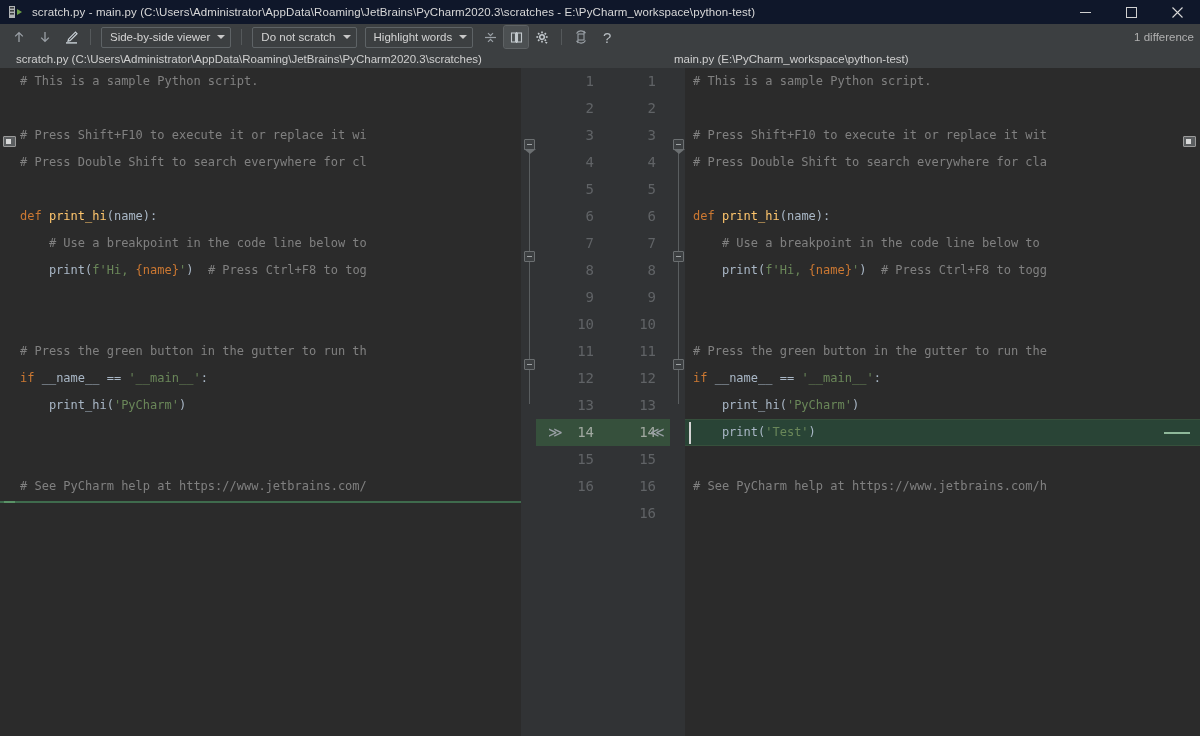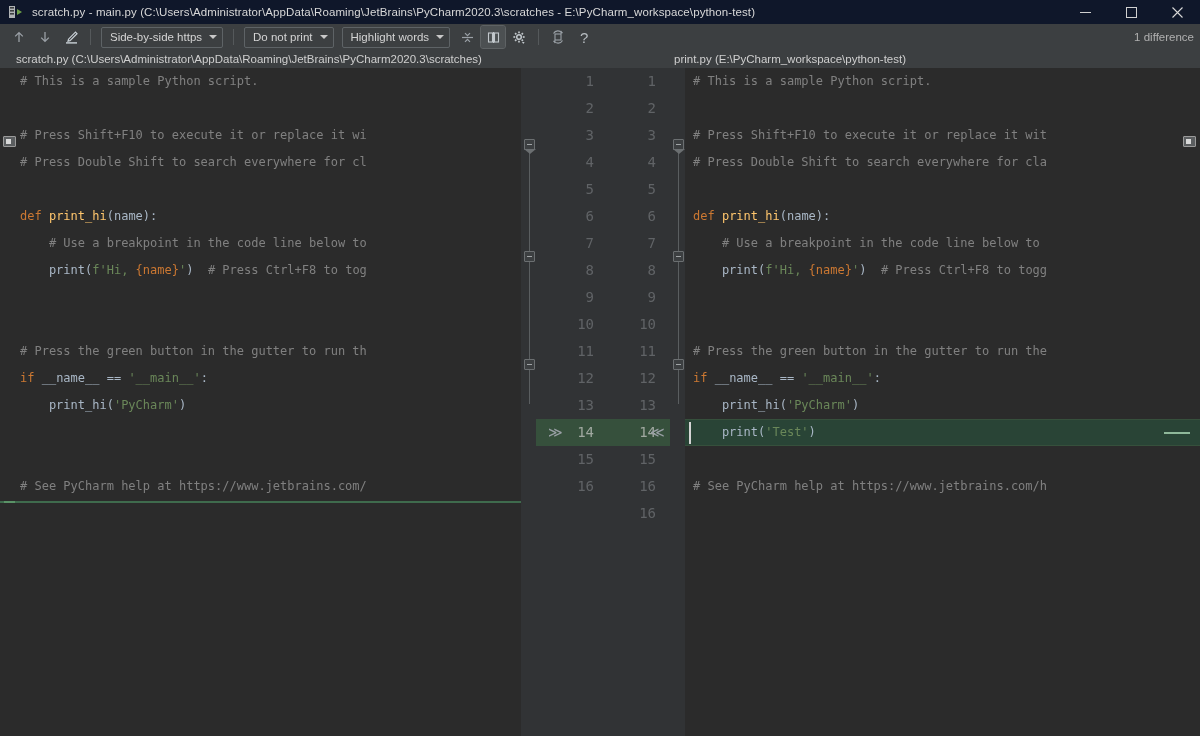--- a/index.html
+++ b/index.html
@@ -209,26 +209,26 @@
         </svg>
     </div>
     <div class="tb-icon">
       <svg width="15" height="15" viewBox="0 0 15 15">
         <path d="M11.5 2.2 L13 3.7 L6 10.7 L4 11.2 L4.5 9.2 Z" fill="none" stroke="#c9d0d6" stroke-width="1.2"></path>
         <rect x="2" y="12.2" width="11" height="1.4" fill="#c9d0d6"></rect>
       </svg>
     </div>
     <div class="tb-sep"></div>
     <div class="combo">
-      <span>Side-by-side https</span>
+      <span>Side-by-side viewer</span>
       <span class="caret"></span>
     </div>
     <div class="tb-sep"></div>
     <div class="combo">
-      <span>Do not print</span>
+      <span>Do not scratch</span>
       <span class="caret"></span>
     </div>
     <div class="combo">
       <span>Highlight words</span>
       <span class="caret"></span>
     </div>
     <div class="tb-icon">
       <svg width="15" height="15" viewBox="0 0 15 15">
         <path d="M2 7.5 L13 7.5" stroke="#9aa0a6" stroke-width="1.2"></path>
         <path d="M5 3.2 L7.5 5.7 L10 3.2" stroke="#9aa0a6" stroke-width="1.2" fill="none"></path>
@@ -270,21 +270,21 @@
     </div>
     <div class="tb-icon">
       <span style="font-size:15px;color:#b6bcc0;">?</span>
     </div>
     <div class="diffcount">1 difference</div>
   </div>
 
   <div class="pathbar">
     <div class="left-path">scratch.py (C:\Users\Administrator\AppData\Roaming\JetBrains\PyCharm2020.3\scratches)</div>
     <div class="mid-path"></div>
-    <div class="right-path">print.py (E:\PyCharm_workspace\python-test)</div>
+    <div class="right-path">main.py (E:\PyCharm_workspace\python-test)</div>
   </div>
 
   <div class="diffbody">
 
     <div class="pane left">
       <div class="code" id="left-code"><div class="ln"><span class="cmt"># This is a sample Python script.</span></div><div class="ln">&nbsp;</div><div class="ln"><span class="cmt"># Press Shift+F10 to execute it or replace it wi</span></div><div class="ln"><span class="cmt"># Press Double Shift to search everywhere for cl</span></div><div class="ln">&nbsp;</div><div class="ln"><span class="kw">def </span><span class="fn">print_hi</span><span class="txt">(name):</span></div><div class="ln"><span class="cmt">    # Use a breakpoint in the code line below to</span></div><div class="ln"><span class="txt">    print(</span><span class="str">f'Hi, </span><span class="brace">{name}</span><span class="str">'</span><span class="txt">)  </span><span class="cmt"># Press Ctrl+F8 to tog</span></div><div class="ln">&nbsp;</div><div class="ln">&nbsp;</div><div class="ln"><span class="cmt"># Press the green button in the gutter to run th</span></div><div class="ln"><span class="kw">if </span><span class="txt">__name__ == </span><span class="str">'__main__'</span><span class="txt">:</span></div><div class="ln"><span class="txt">    print_hi(</span><span class="str">'PyCharm'</span><span class="txt">)</span></div><div class="ln">&nbsp;</div><div class="ln">&nbsp;</div><div class="ln"><span class="cmt"># See PyCharm help at https://www.jetbrains.com/</span></div></div>
 
       <div class="ins-line" style="top:433px;"></div>
       <div class="ins-dash" style="top:433px;"></div>
       <div class="popicon" style="left:3px; top:68px;"></div>

